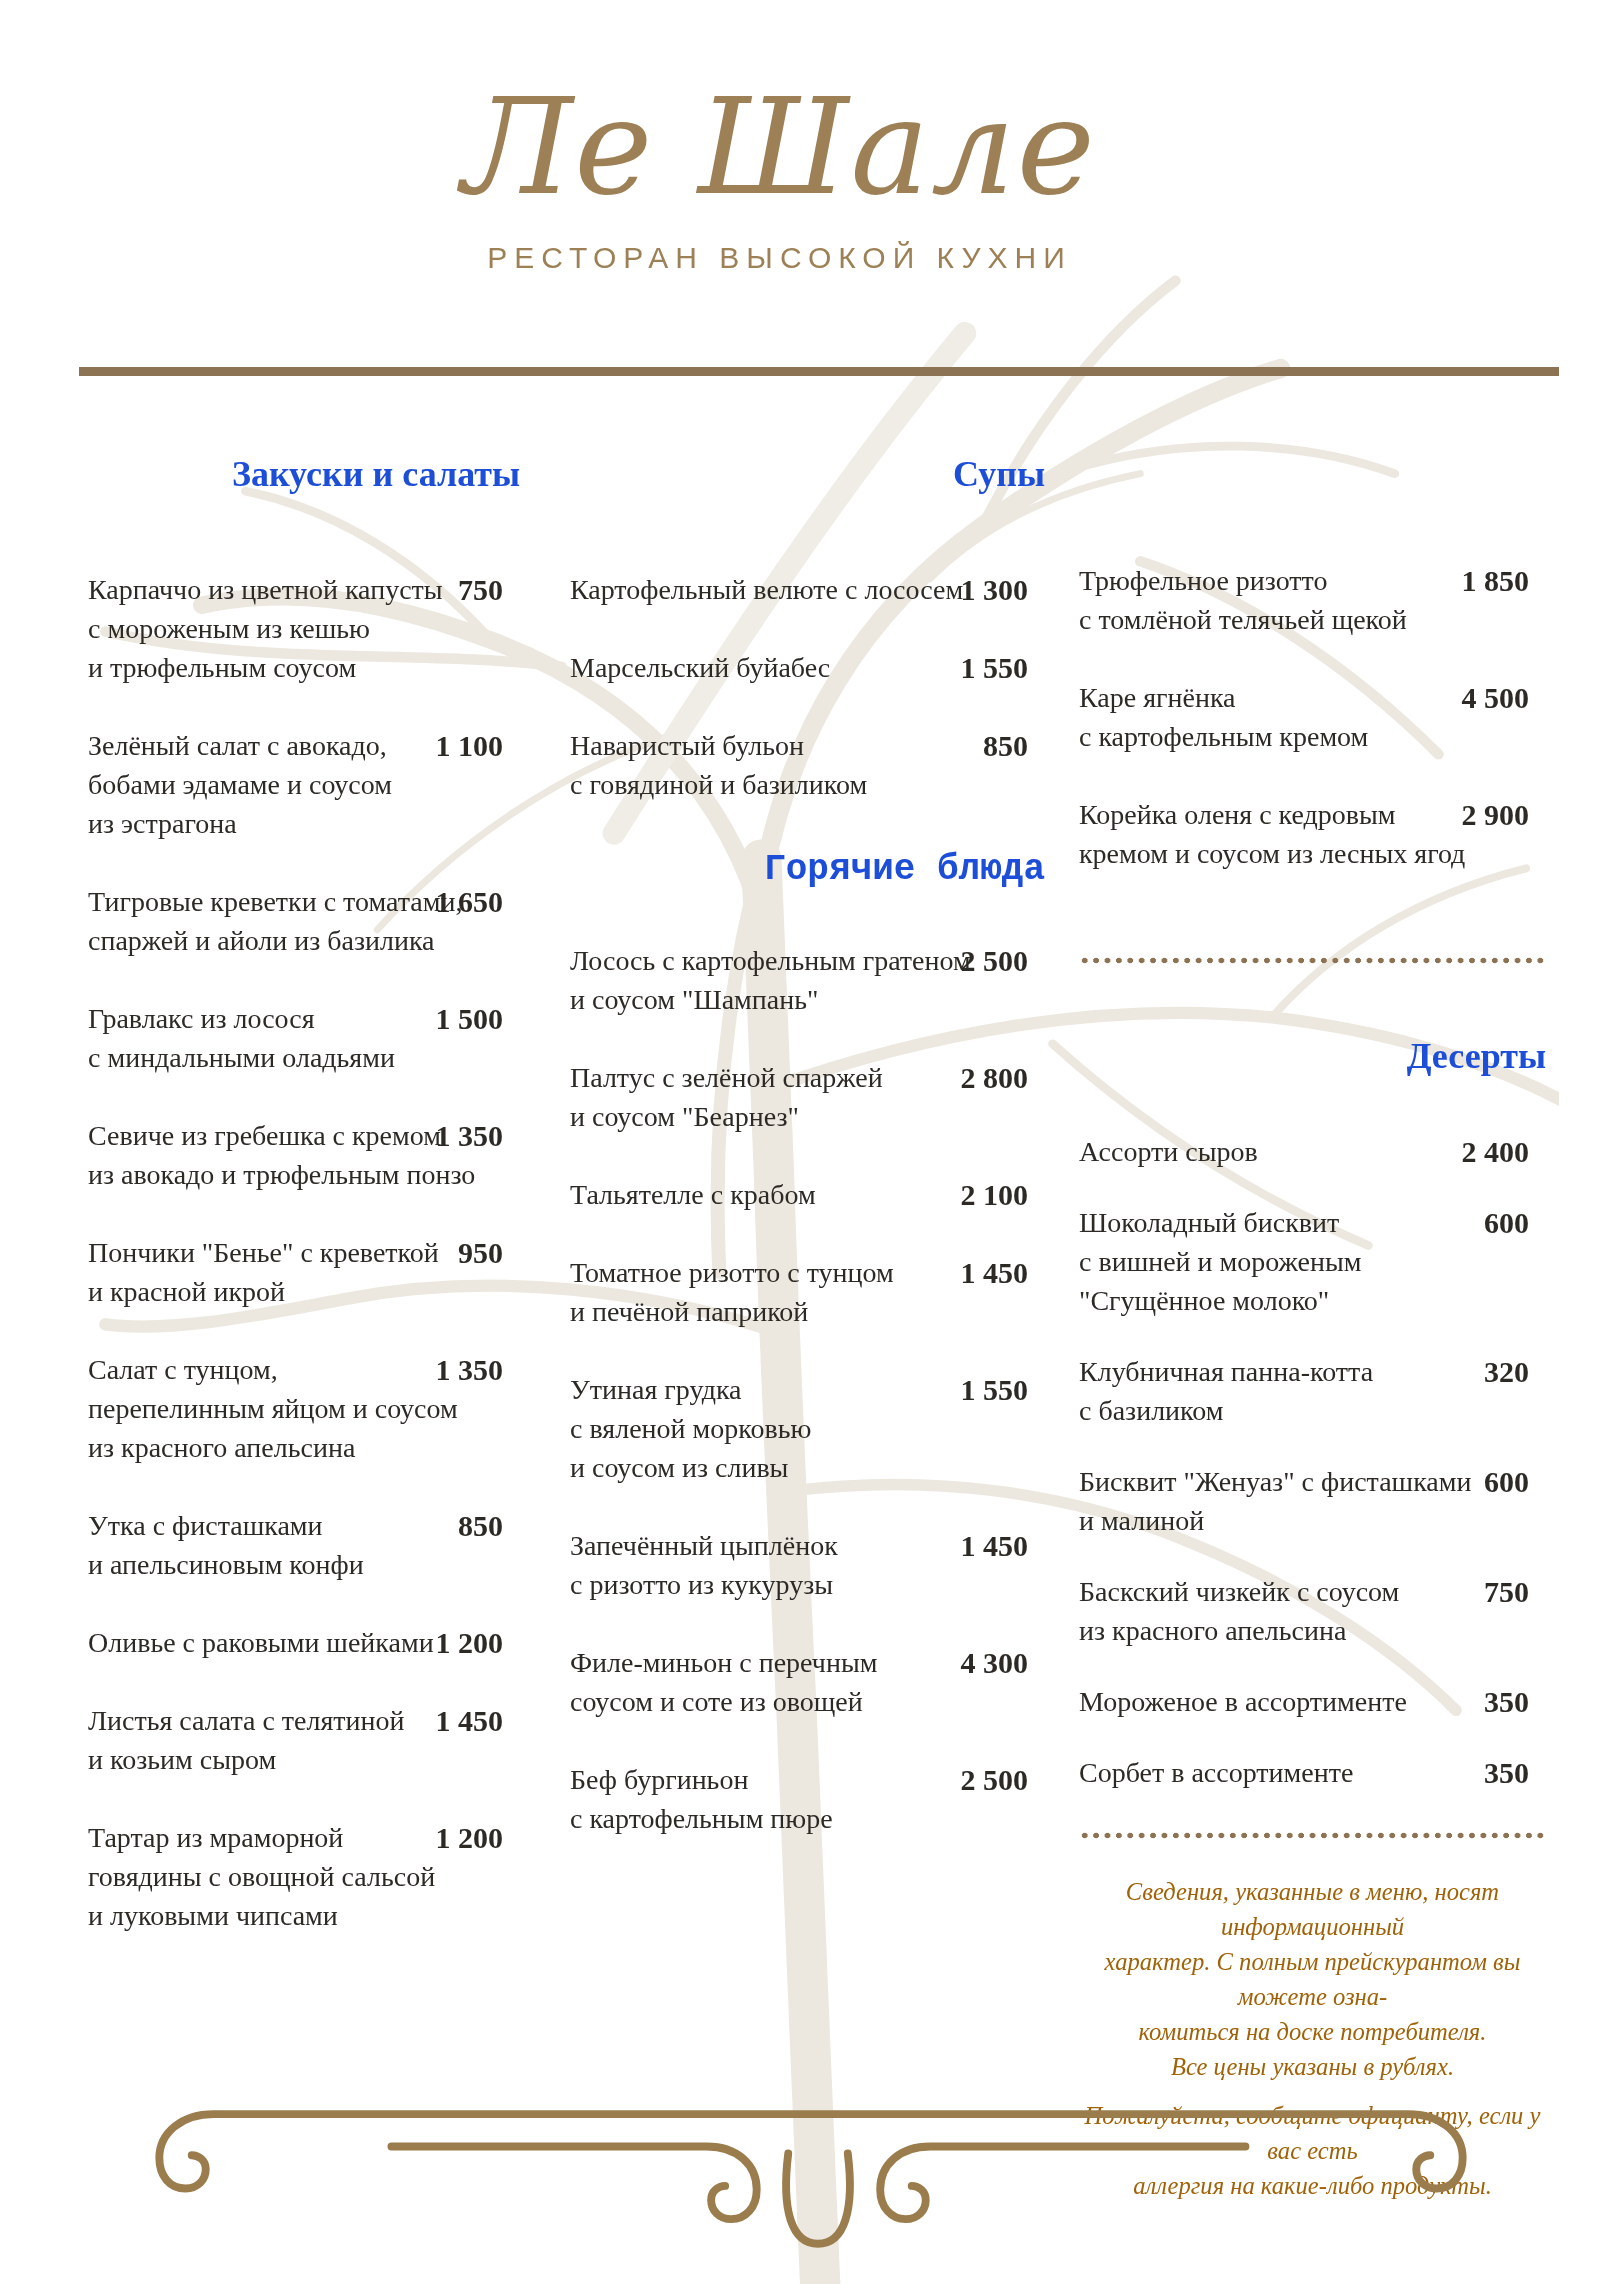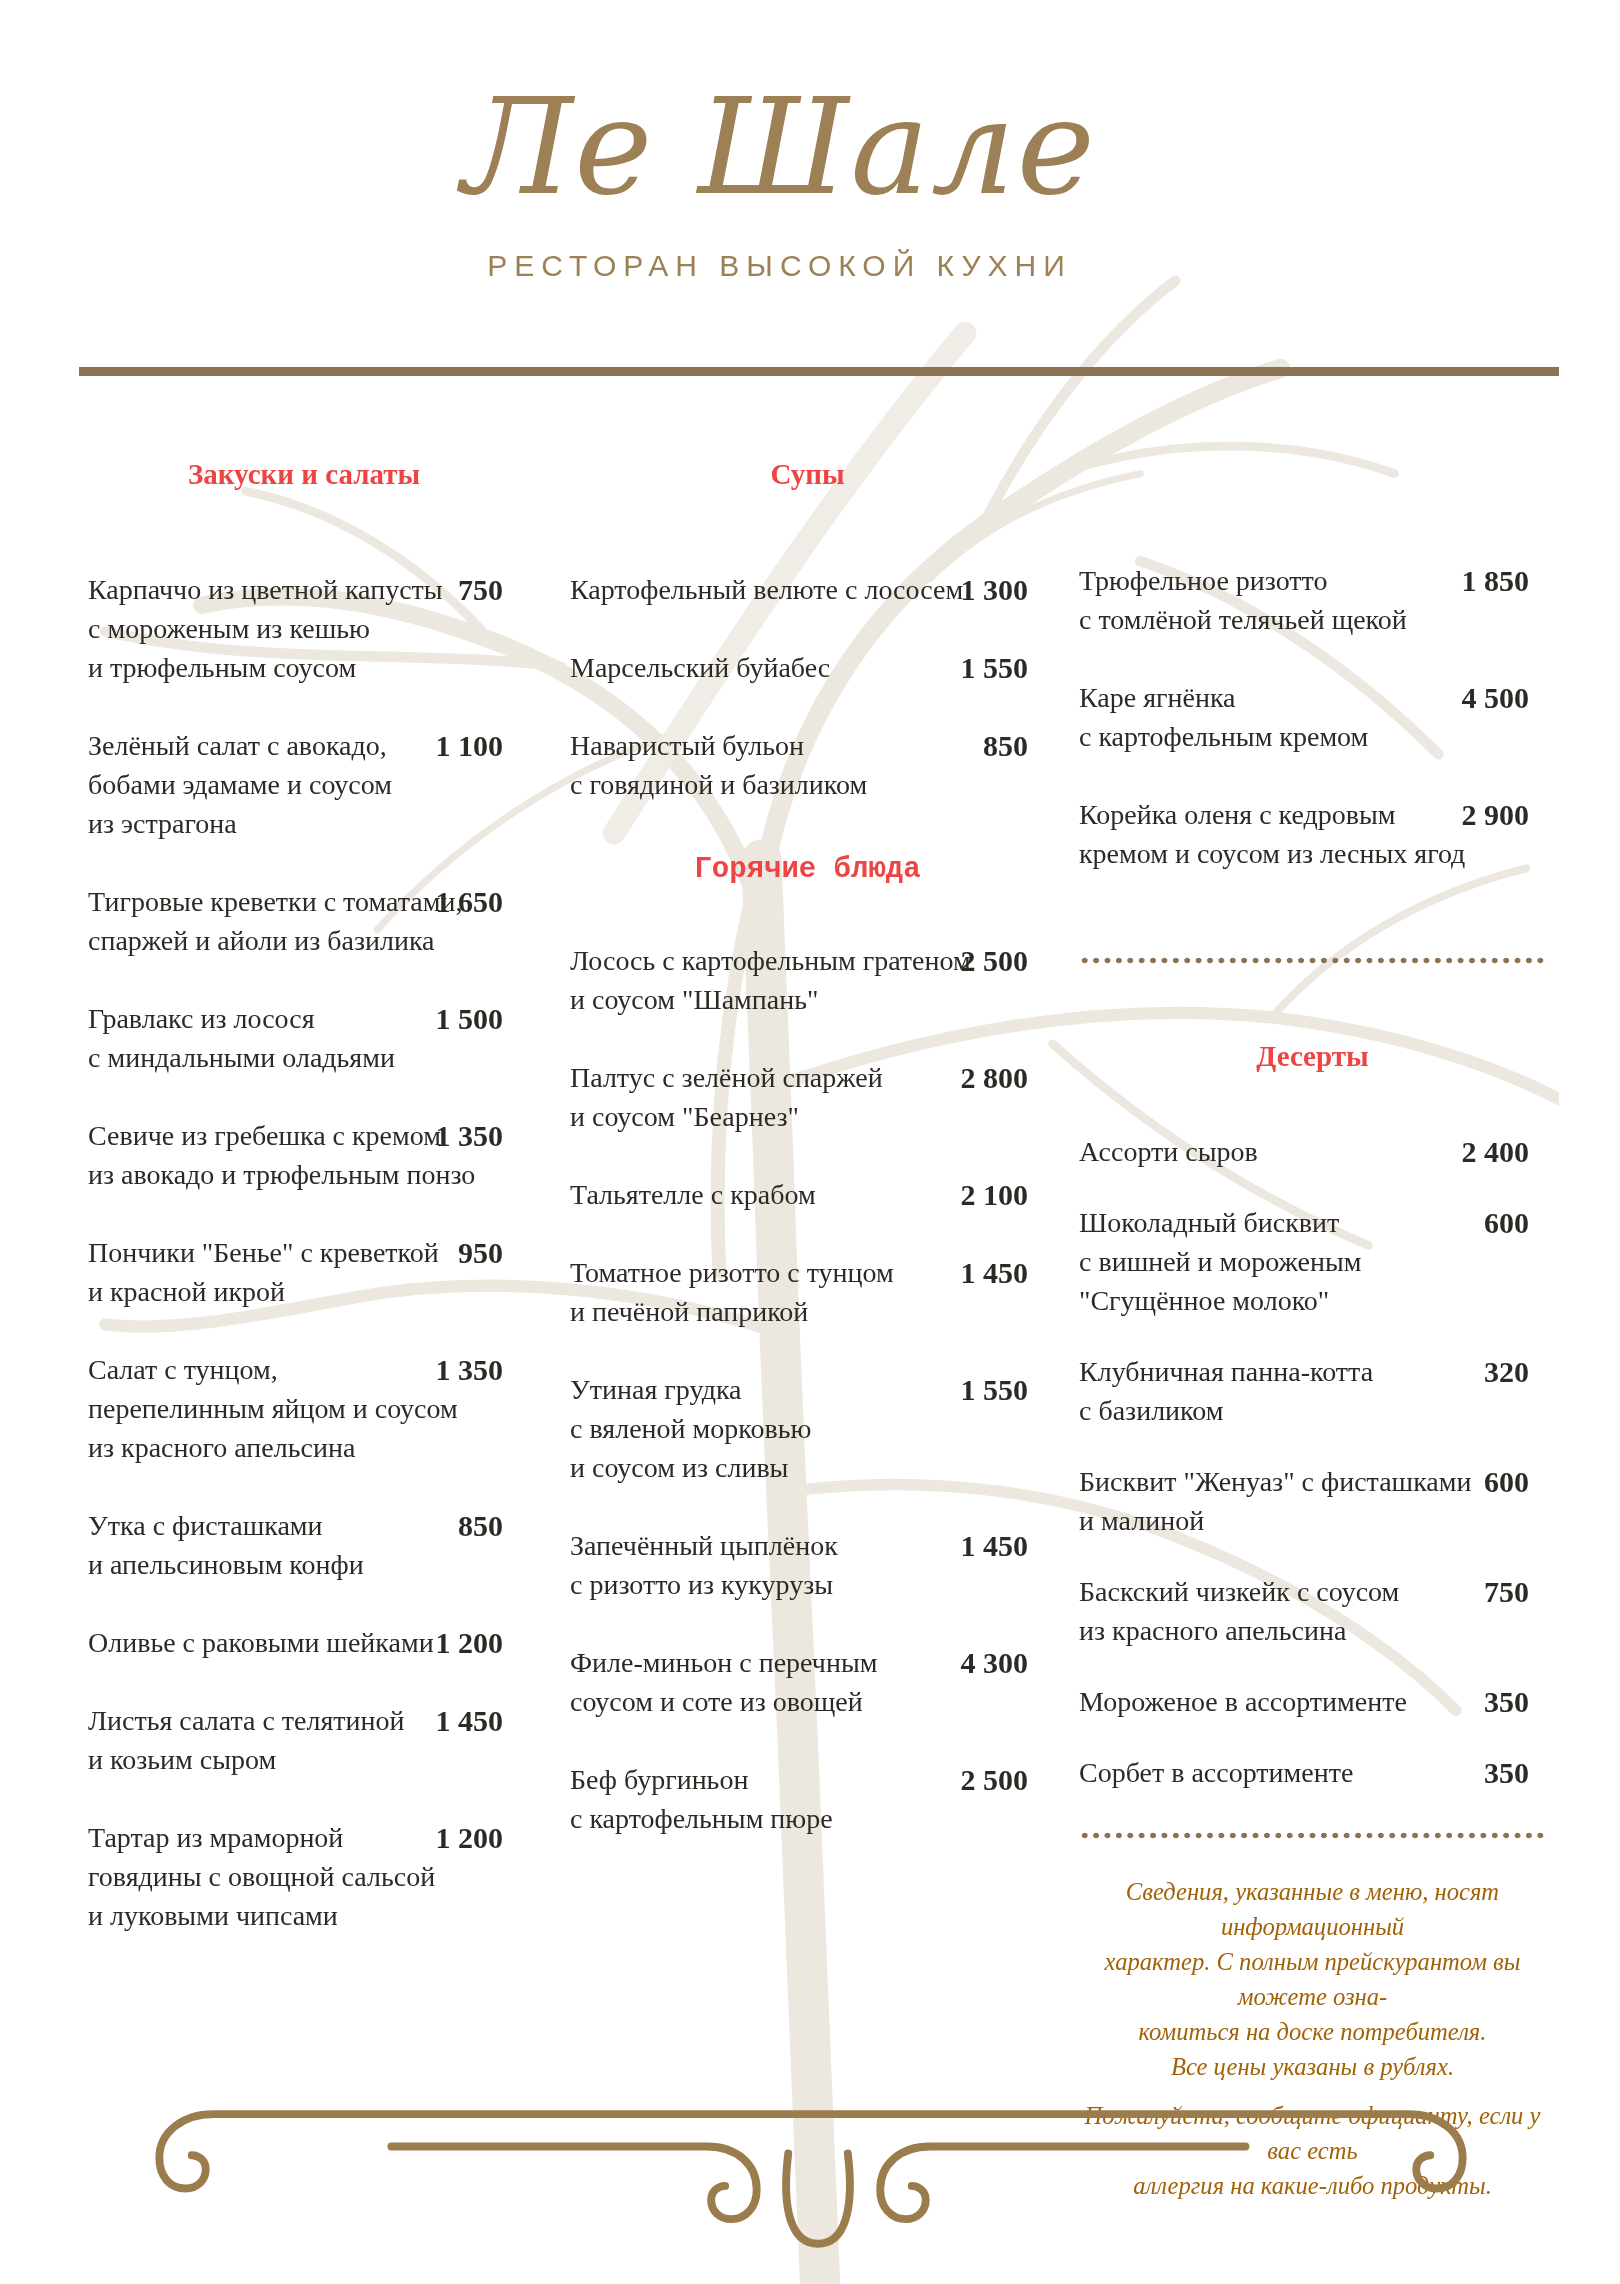--- a/index.html
+++ b/index.html
@@ -8,32 +8,32 @@
     font-family:"Liberation Serif","DejaVu Serif",serif;color:#2d2a26;
   }
   .bg-tree{position:absolute;left:0;top:0;width:1621px;height:2284px;pointer-events:none;}
   
   .brand{position:absolute;left:0;top:77px;width:100%;text-align:center;}
   .brand-logo{
     font-family:"DejaVu Serif",serif;font-style:italic;font-weight:400;
     font-size:132px;line-height:140px;color:#9d8055;letter-spacing:1.8px;
   }
   .brand-subtitle{
-    margin-top:32px;font-family:"Liberation Sans","DejaVu Sans",sans-serif;
+    margin-top:24px;font-family:"Liberation Sans","DejaVu Sans",sans-serif;
     font-size:30px;letter-spacing:7px;color:#9d8055;
   }
   .top-rule{position:absolute;left:79px;top:367px;width:1484px;height:8.8px;background:#8b7353;}
   
   .col{position:absolute;}
   .col-left{left:88px;top:452px;width:432px;}
   .col-mid{left:570px;top:452px;width:475px;}
   .col-right{left:1079px;top:561px;width:467px;}
   .sec-title{
-    margin:0 0 74px 0;text-align:center;font-size:29px;line-height:44px;
-    font-weight:bold;color:#ef4444;
+    margin:0 0 74px 0;text-align:right;font-size:36px;line-height:44px;
+    font-weight:bold;color:#1d4ed8;
   }
   .sec-title.hot-title{margin-top:44px;margin-bottom:49px;font-family:Liberation Mono, monospace;}
   .sec-title.desserts-title{margin-top:70px;margin-bottom:54px;}
   .item{position:relative;margin-bottom:39px;padding-right:0;}
   .iname{white-space:pre-line;font-size:28px;line-height:39px;}
   .iprice{position:absolute;right:17px;top:0;font-size:30px;line-height:39px;font-weight:bold;white-space:nowrap;}
   .desserts .item{margin-bottom:32px;}
   .dotted{
     height:7px;width:100%;
     background-image:radial-gradient(circle,#8d7351 2.6px,transparent 3.1px);

